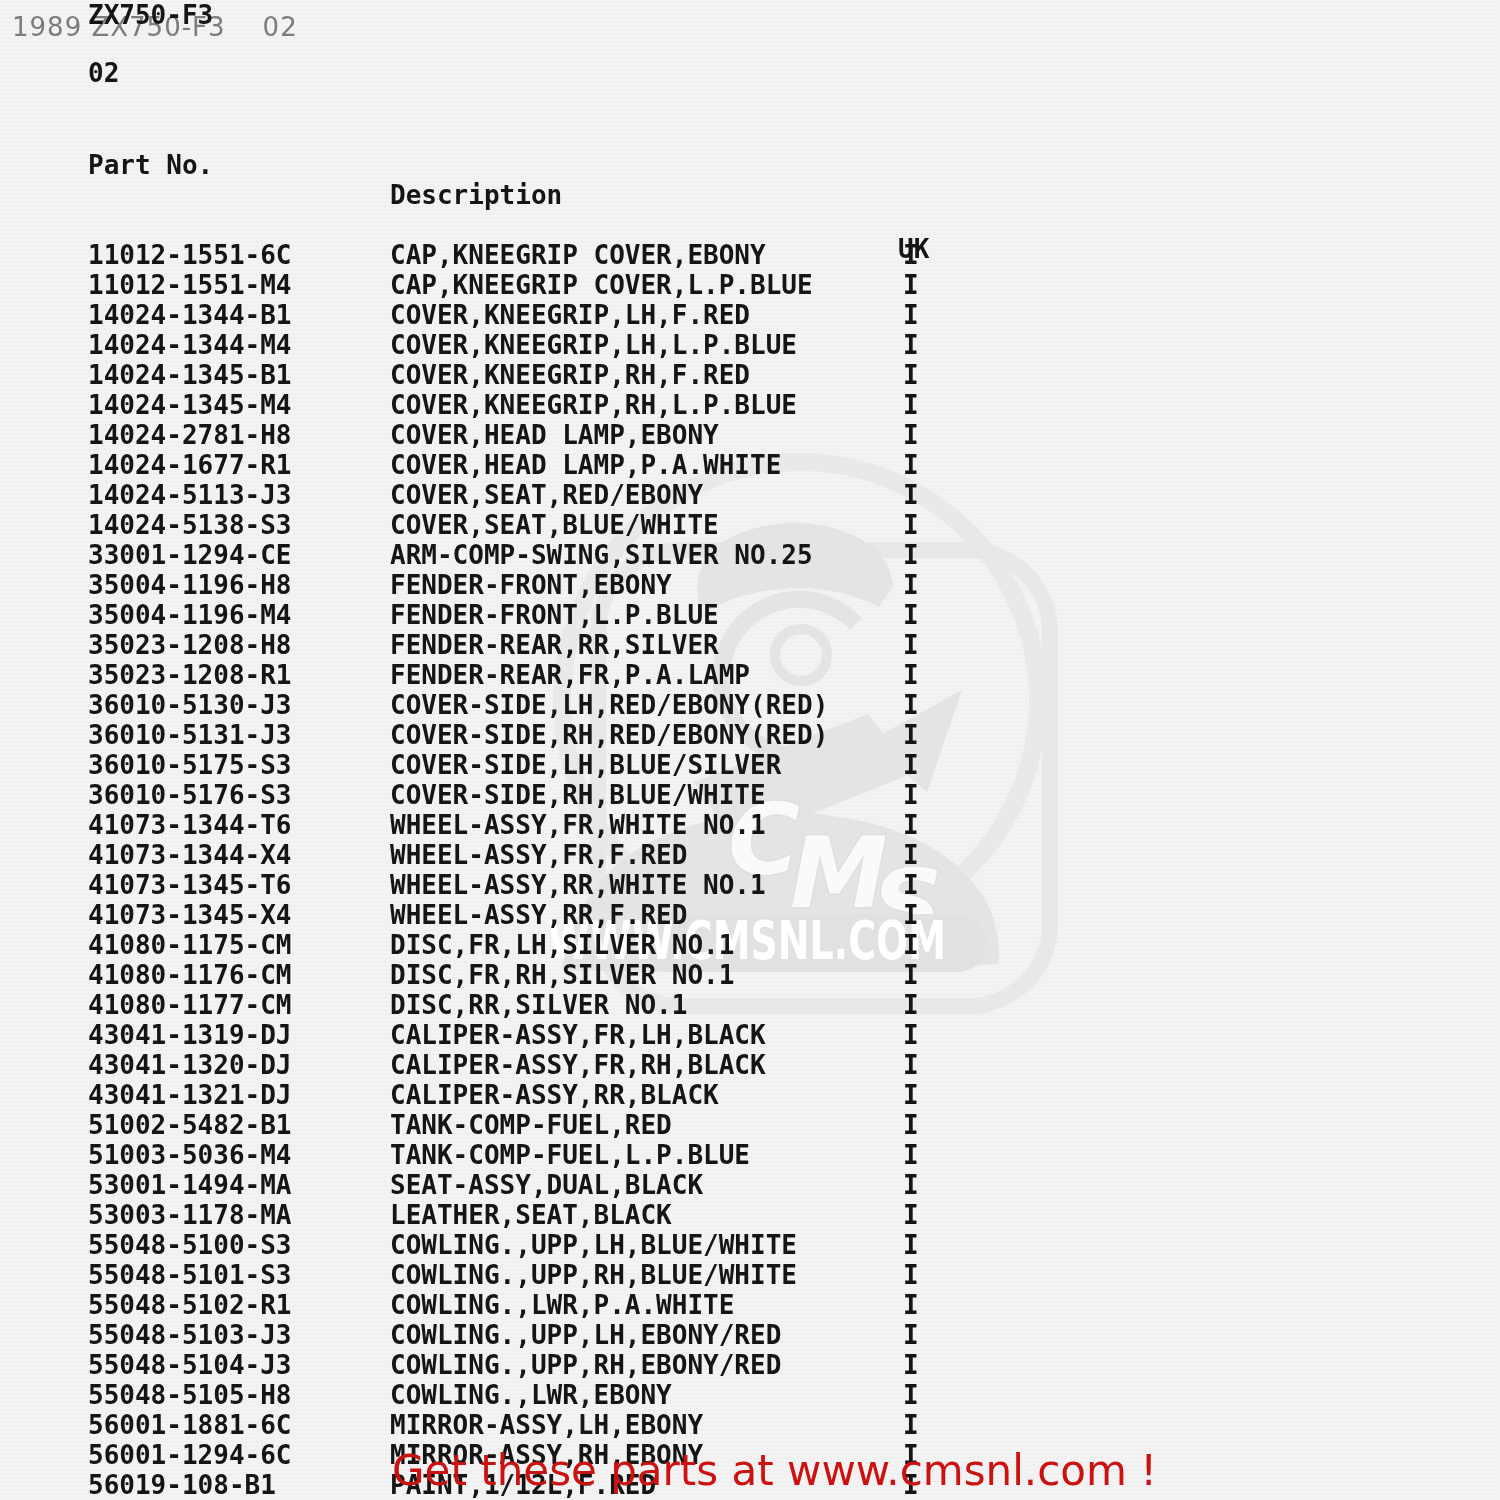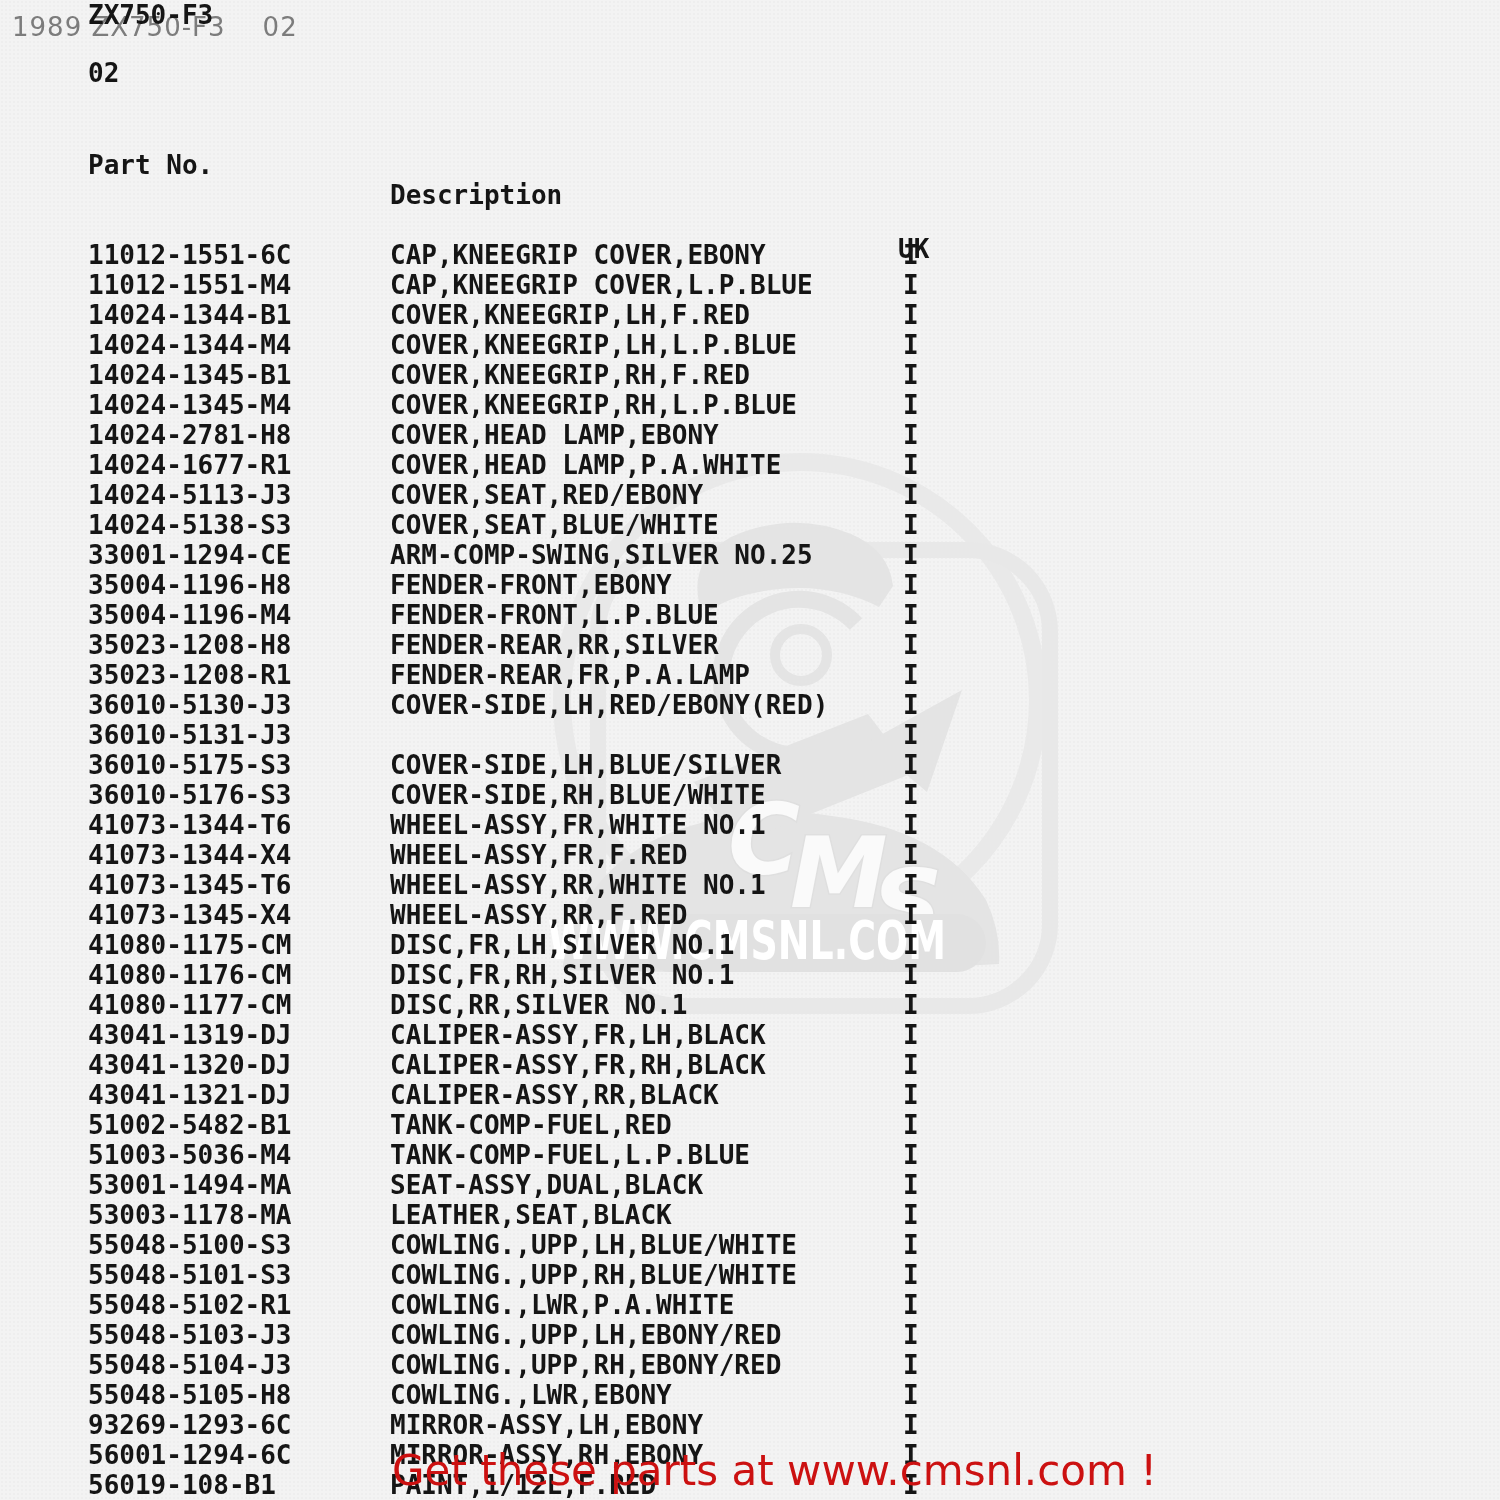--- a/index.html
+++ b/index.html
@@ -157,20 +157,21 @@
     </div><div class="row">
       <span class="part">35023-1208-R1</span>
       <span class="desc">FENDER-REAR,FR,P.A.LAMP</span>
       <span class="uk">I</span>
     </div><div class="row">
       <span class="part">36010-5130-J3</span>
       <span class="desc">COVER-SIDE,LH,RED/EBONY(RED)</span>
       <span class="uk">I</span>
     </div><div class="row">
       <span class="part">36010-5131-J3</span>
+      <span class="desc">COVER-SIDE,RH,RED/EBONY(RED)</span>
       <span class="uk">I</span>
     </div><div class="row">
       <span class="part">36010-5175-S3</span>
       <span class="desc">COVER-SIDE,LH,BLUE/SILVER</span>
       <span class="uk">I</span>
     </div><div class="row">
       <span class="part">36010-5176-S3</span>
       <span class="desc">COVER-SIDE,RH,BLUE/WHITE</span>
       <span class="uk">I</span>
     </div><div class="row">
@@ -247,21 +248,21 @@
       <span class="uk">I</span>
     </div><div class="row">
       <span class="part">55048-5104-J3</span>
       <span class="desc">COWLING.,UPP,RH,EBONY/RED</span>
       <span class="uk">I</span>
     </div><div class="row">
       <span class="part">55048-5105-H8</span>
       <span class="desc">COWLING.,LWR,EBONY</span>
       <span class="uk">I</span>
     </div><div class="row">
-      <span class="part">93269-1293-6C</span>
+      <span class="part">56001-1881-6C</span>
       <span class="desc">MIRROR-ASSY,LH,EBONY</span>
       <span class="uk">I</span>
     </div><div class="row">
       <span class="part">56001-1294-6C</span>
       <span class="desc">MIRROR-ASSY,RH,EBONY</span>
       <span class="uk">I</span>
     </div><div class="row">
       <span class="part">56019-108-B1</span>
       <span class="desc">PAINT,1/12L,F.RED</span>
       <span class="uk">I</span>

